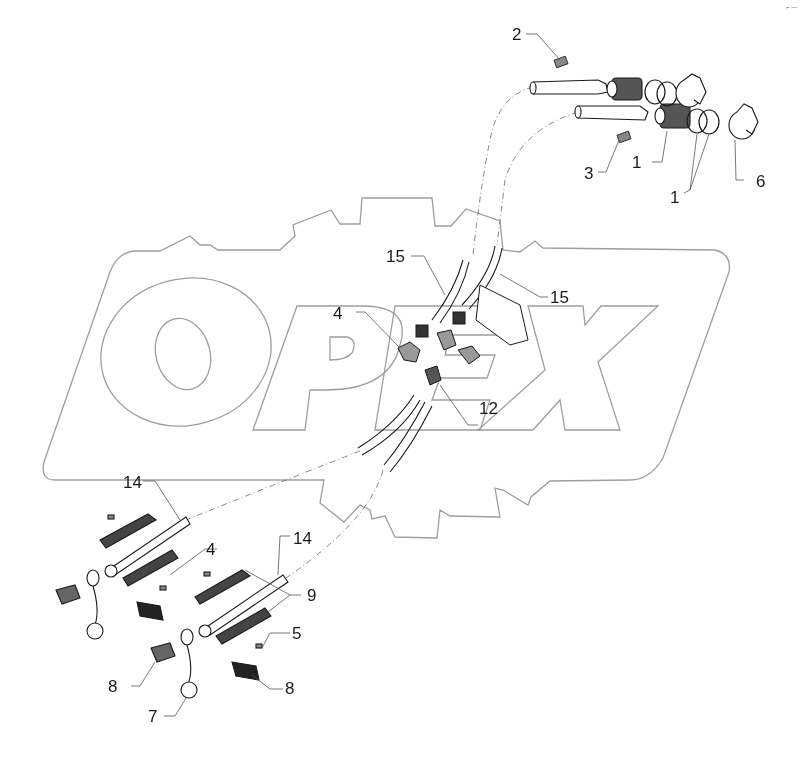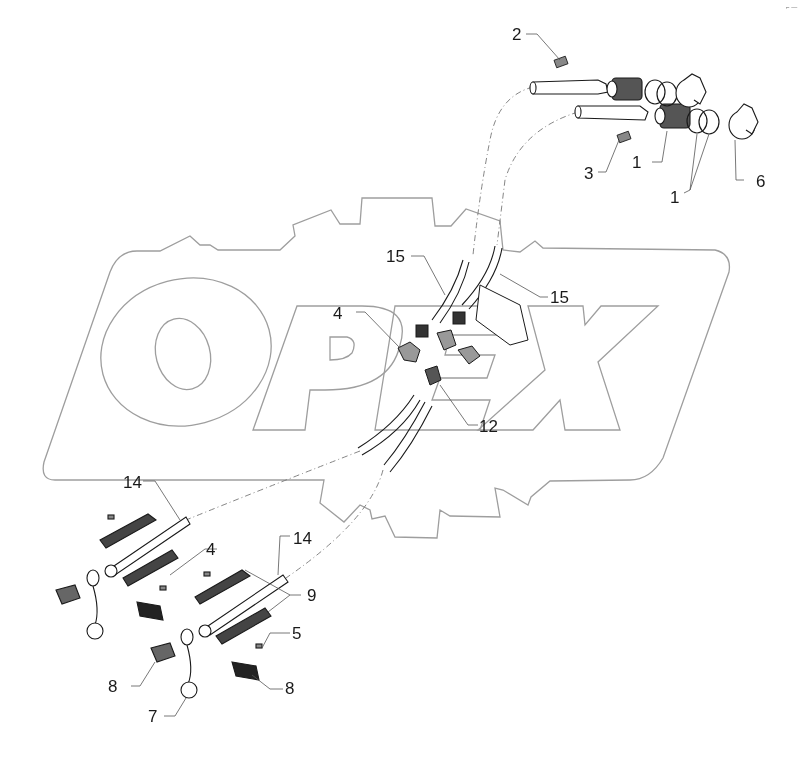--- a/index.html
+++ b/index.html
@@ -136,21 +136,21 @@
   <span class="corner-mark">⌐ —</span>
 
   <span class="callout" style="left:512px;top:26px">2</span>
   <span class="callout" style="left:584px;top:165px">3</span>
   <span class="callout" style="left:632px;top:154px">1</span>
   <span class="callout" style="left:670px;top:189px">1</span>
   <span class="callout" style="left:756px;top:173px">6</span>
   <span class="callout" style="left:386px;top:248px">15</span>
   <span class="callout" style="left:550px;top:289px">15</span>
   <span class="callout" style="left:333px;top:305px">4</span>
-  <span class="callout" style="left:479px;top:418px">12</span>
+  <span class="callout" style="left:479px;top:400px">12</span>
   <span class="callout" style="left:123px;top:474px">14</span>
   <span class="callout" style="left:293px;top:530px">14</span>
   <span class="callout" style="left:206px;top:541px">4</span>
   <span class="callout" style="left:307px;top:587px">9</span>
   <span class="callout" style="left:292px;top:625px">5</span>
   <span class="callout" style="left:108px;top:678px">8</span>
   <span class="callout" style="left:285px;top:680px">8</span>
   <span class="callout" style="left:148px;top:708px">7</span>
 </div>
 

